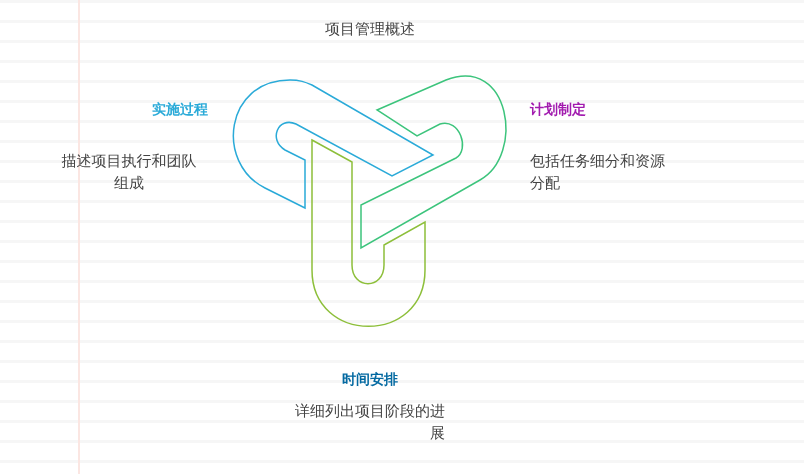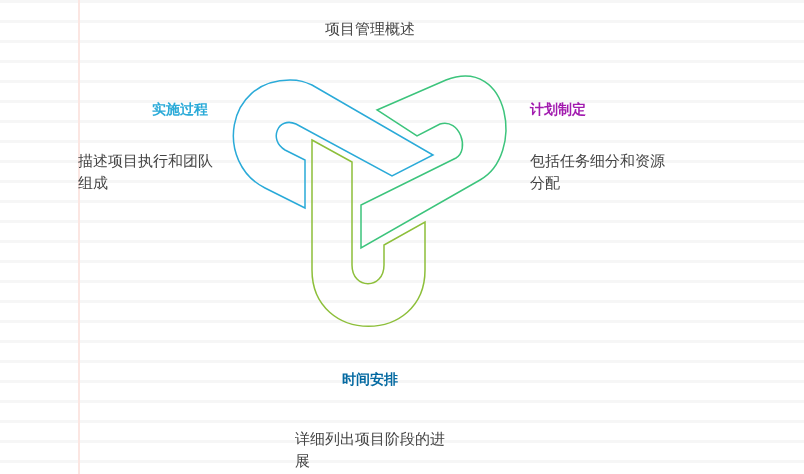--- a/index.html
+++ b/index.html
@@ -7,25 +7,25 @@
     width: 804px; height: 474px; position: relative; overflow: hidden;
     background-color: #ffffff;
     background-image: repeating-linear-gradient(to bottom, #f6f6f6 0px, #f6f6f6 3px, transparent 3px, transparent 20px);
     font-family: "DejaVu Sans", "Liberation Sans", sans-serif;
   }
   .margin-line { position: absolute; left: 78px; top: 0; width: 2px; height: 474px; background: #fbe6e2; }
   .title { position: absolute; left: 300px; top: 20px; width: 140px; text-align: center; font-size: 15px; color: #444; }
   .head { position: absolute; font-size: 14px; font-weight: bold; }
   .desc { position: absolute; font-size: 15px; color: #444; line-height: 22px; }
   #h-impl { left: 110px; top: 101px; width: 98px; text-align: right; }
-  #d-impl { left: 78px; top: 150px; width: 148px; text-align: left; font-family: Liberation Serif, serif; }
+  #d-impl { left: 55px; top: 150px; width: 148px; text-align: center; font-family: Liberation Serif, serif; }
   #h-plan { left: 530px; top: 101px; }
   #d-plan { left: 530px; top: 150px; width: 140px; }
   #h-time { left: 300px; top: 371px; width: 140px; text-align: center; }
-  #d-time { left: 295px; top: 400px; width: 150px; text-align: left; margin-top: 28px; }
+  #d-time { left: 295px; top: 400px; width: 150px; text-align: right; }
   svg.diagram { position: absolute; left: 0; top: 0; }
 </style>
 </head>
 <body>
 
 <div class="margin-line"></div>
 
 <div class="title">项目管理概述</div>
 
 <svg class="diagram" width="804" height="474">

